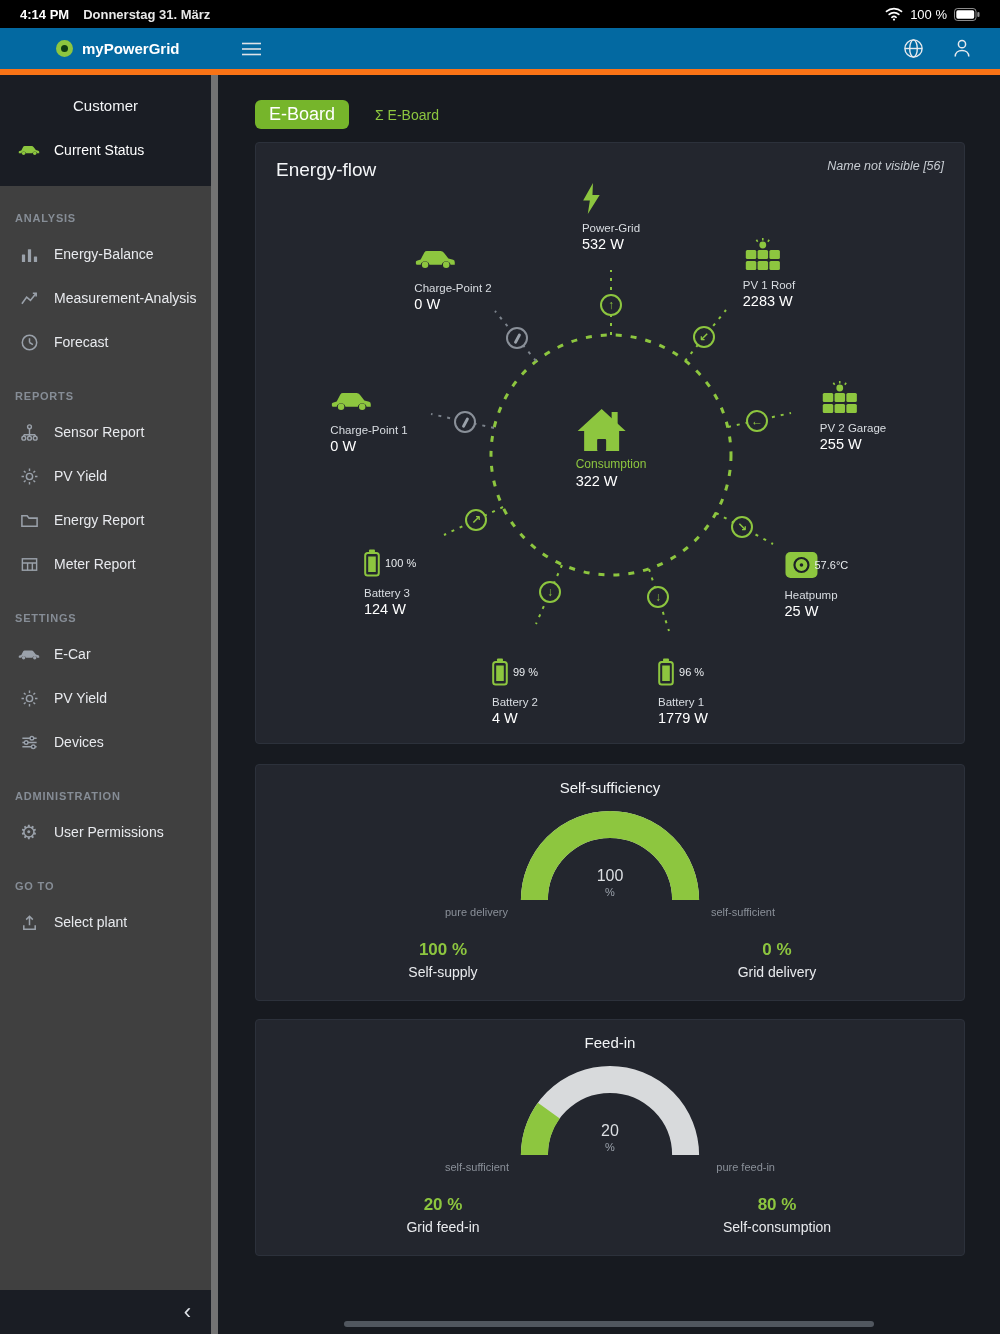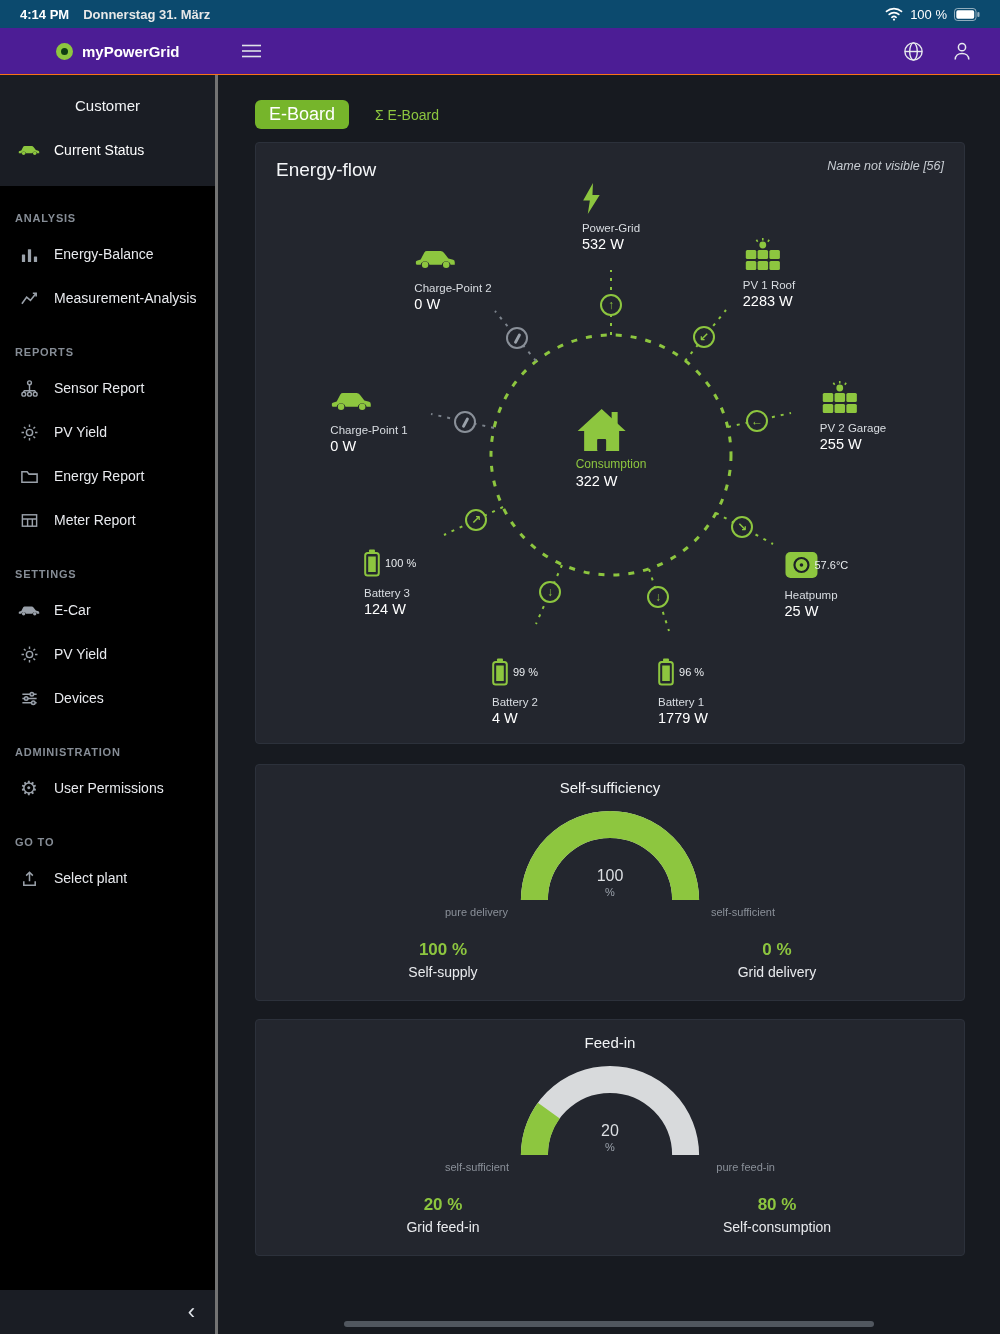--- a/index.html
+++ b/index.html
@@ -8,37 +8,37 @@
     --track:#d8dadc;
     --cardbg:#23262e;
   }
   *{margin:0;padding:0;box-sizing:border-box;}
   html,body{width:1000px;height:1334px;overflow:hidden;}
   body{
     font-family:"Liberation Sans","DejaVu Sans",sans-serif;
     background:#171a20;color:#eceef1;position:relative;
   }
   
-  .status-bar{height:28px;background:#0c4a6e;display:flex;align-items:center;padding:0 20px;font-size:13px;color:#fff;}
+  .status-bar{height:28px;background:#000000;display:flex;align-items:center;padding:0 20px;font-size:13px;color:#fff;}
   .sb-time{font-weight:bold;margin-right:14px;}
   .sb-date{font-weight:bold;color:#e8e8e8;}
   .sb-spacer{flex:1;}
   .sb-right{display:flex;align-items:center;gap:7px;}
   
-  .header{height:47px;background:#4c1d95;display:flex;align-items:center;border-bottom:1px solid #f97316;}
+  .header{height:47px;background:#0369a1;display:flex;align-items:center;border-bottom:6px solid #f97316;}
   .header-brand{width:218px;display:flex;align-items:center;gap:9px;padding-left:56px;flex:none;}
   .logo-ring{width:17px;height:17px;border-radius:50%;border:5px solid var(--accent);background:#0f3d13;flex:none;}
   .brand-name{font-size:15px;font-weight:bold;color:#fff;white-space:nowrap;}
   .icon-btn{background:none;border:none;cursor:pointer;color:#e7eaee;display:flex;align-items:center;justify-content:center;padding:6px;}
   .hamburger{margin-left:18px;}
   .header-spacer{flex:1;}
   .header-right{display:flex;align-items:center;gap:16px;padding-right:22px;}
   
   .layout{display:flex;height:1259px;}
-  .sidebar{width:218px;background:#000000;flex:none;position:relative;border-right:3px solid #737373;}
+  .sidebar{width:218px;background:#404040;flex:none;position:relative;border-right:7px solid #737373;}
   .sidebar-top{background:#1a1d24;padding:10px 0 14px;}
   .customer-label{text-align:center;font-size:15px;color:#f2f4f6;padding:12px 0 14px;}
   .nav-row{display:flex;align-items:center;height:44px;padding-left:18px;gap:14px;cursor:pointer;color:#e8eaee;font-size:14px;text-align:right;}
   .nav-row .nav-ic{width:22px;display:flex;justify-content:center;color:#9aa1aa;flex:none;}
   .nav-row.active{color:#fff;}
   .nav-row.active .nav-ic{color:var(--accent);}
   .nav-section-title{font-size:11px;letter-spacing:.8px;color:#868d96;padding:26px 0 8px 15px;font-weight:bold;}
   .gear-glyph{font-size:20px;line-height:1;color:#9aa1aa;}
   .sidebar-collapse{position:absolute;bottom:0;left:0;right:0;height:44px;background:#1a1d24;display:flex;align-items:center;justify-content:flex-end;padding-right:20px;cursor:pointer;}
   .collapse-chevron{font-size:22px;color:#dfe3e8;line-height:1;}
@@ -179,20 +179,29 @@
     </div>
     <div class="nav-row">
       <span class="nav-ic">
         <svg width="19" height="19" viewBox="0 0 20 20" fill="none" stroke="currentColor" stroke-width="1.7">
           <polyline points="2,15.5 7,8.5 11,12 17,4.5"></polyline>
             <polyline points="13.5,4.5 17,4.5 17,8"></polyline>
         </svg>
       </span>
       <span>Measurement-Analysis</span>
     </div>
+    <div class="nav-row">
+      <span class="nav-ic">
+        <svg width="19" height="19" viewBox="0 0 20 20" fill="none" stroke="currentColor" stroke-width="1.6">
+          <circle cx="10" cy="10" r="7.6"></circle>
+            <path d="M10 10 V5.4 M10 10 L13.6 12.2"></path>
+        </svg>
+      </span>
+      <span>Forecast</span>
+    </div>
 
     <div class="nav-section-title">REPORTS</div>
     <div class="nav-row">
       <span class="nav-ic">
         <svg width="19" height="19" viewBox="0 0 20 20" fill="none" stroke="currentColor" stroke-width="1.5">
           <circle cx="10" cy="4" r="2"></circle>
             <circle cx="4" cy="16" r="2"></circle>
             <circle cx="10" cy="16" r="2"></circle>
             <circle cx="16" cy="16" r="2"></circle>
           <path d="M10 6v4 M4 14v-1.6 M10 14v-4 M16 14v-1.6 M4 12.4h12"></path>

